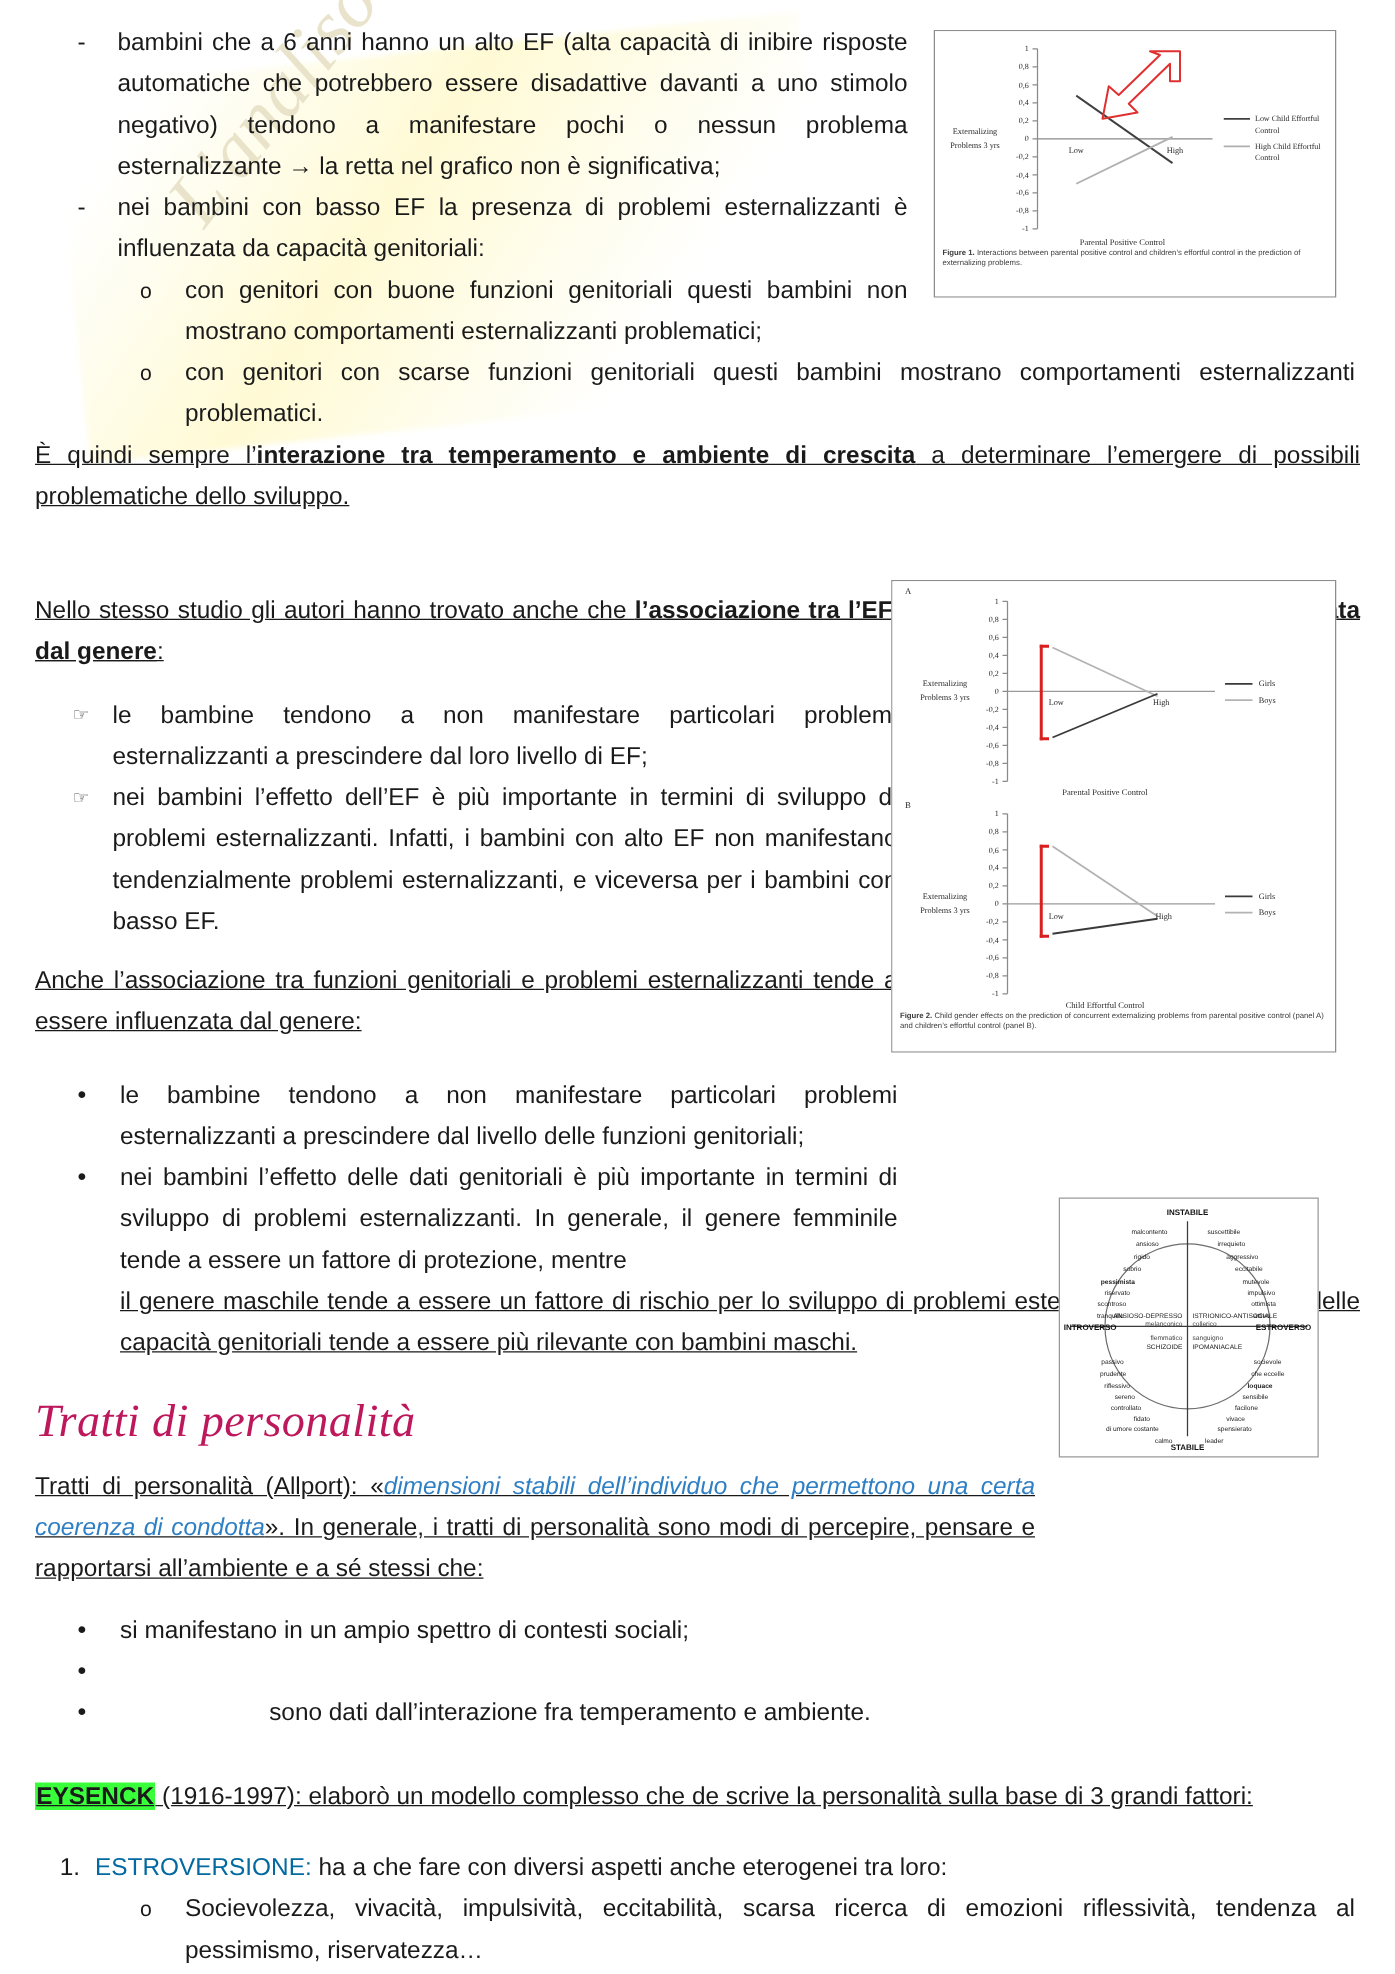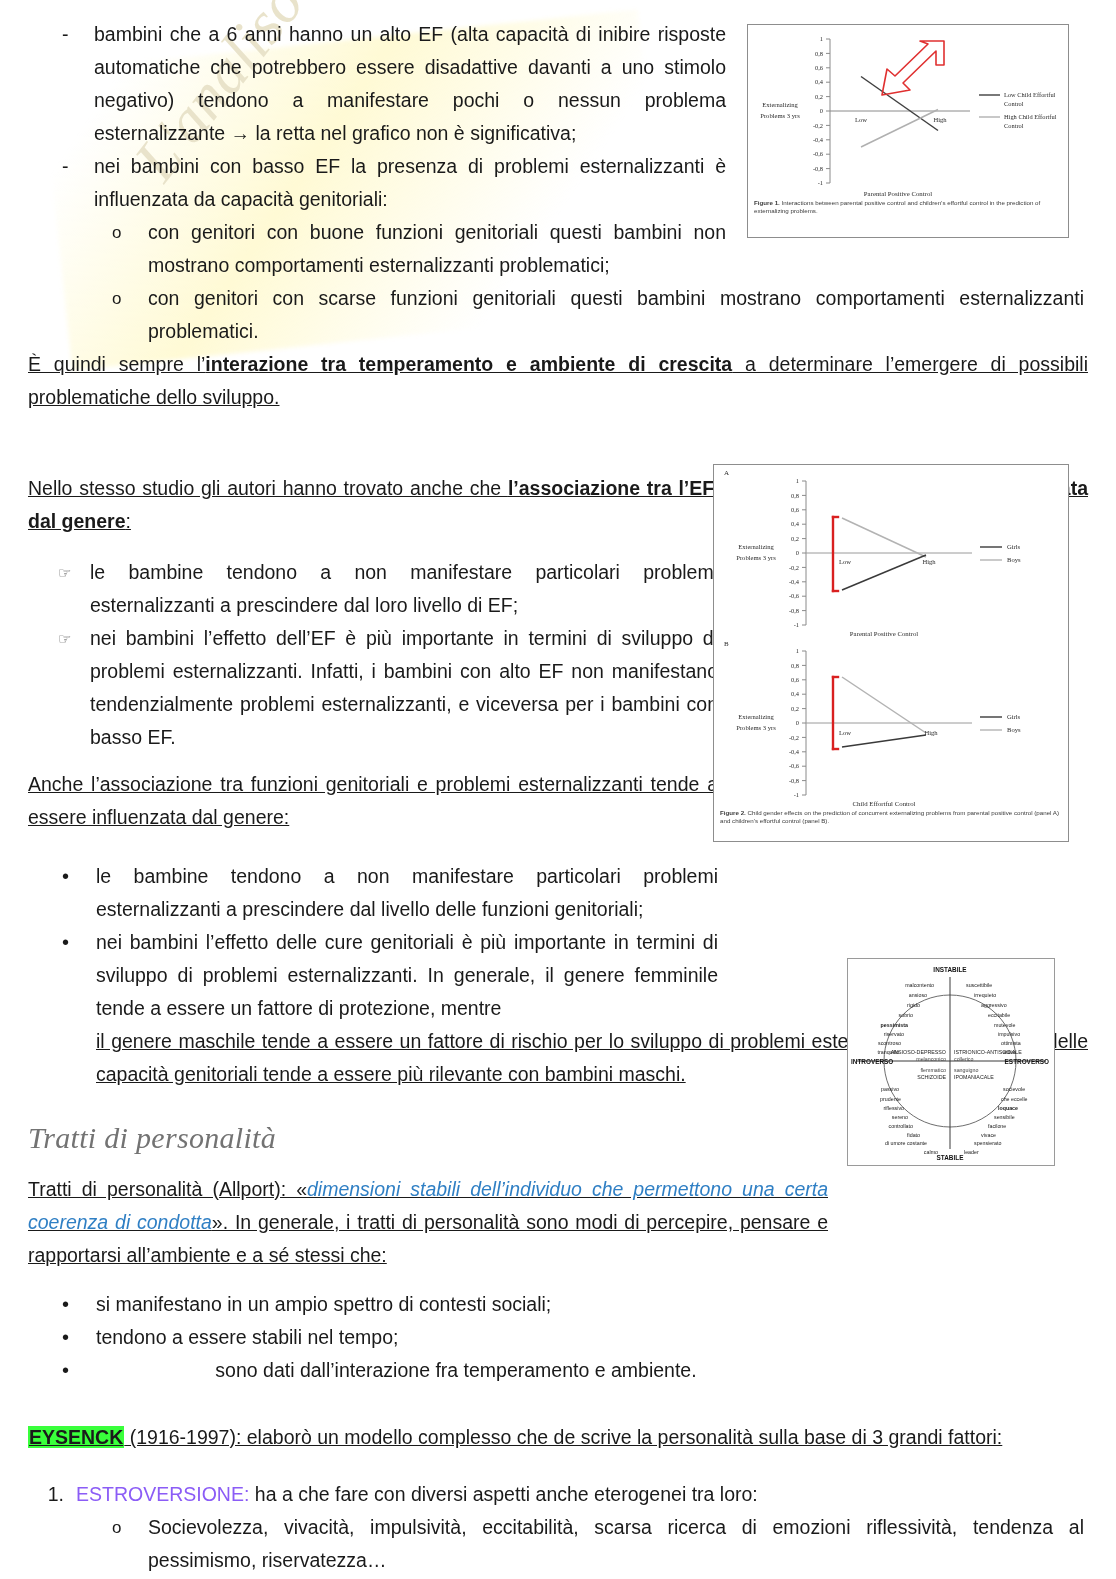--- a/index.html
+++ b/index.html
@@ -62,27 +62,27 @@
   
   .circ{flex:0 0 auto;width:36px;text-align:left;font-size:17px;line-height:33px;}
 
   
   .fig{position:absolute;z-index:3;border:1px solid #8d8d8d;background:#fff;}
 
   
   h2.section{
     font-family:"Liberation Serif", serif;
     font-style:italic;font-weight:400;
-    font-size:30px;color:#737373;
+    font-size:37px;color:#be185d;
     margin:0;padding:0;line-height:42px;
     letter-spacing:.3px;
   }
 
   .hl-green{background:#39ff3b;font-weight:700;padding:0 1px;}
-  .orange{color:#8b5cf6;}
+  .orange{color:#0369a1;}
   .blue-it{color:#2f7fc4;font-style:italic;}
 
   
   ol.num{list-style:none;margin:0;padding:0;}
   ol.num>li{display:flex;}
   .num-mk{flex:0 0 auto;width:36px;text-align:right;padding-right:12px;}
 
   
   .bull{flex:0 0 auto;width:34px;text-align:left;font-size:20px;}
 
@@ -426,21 +426,21 @@
 
     <div style="height:26px;"></div>
 
     <ul class="dash">
       <li style="padding-left:62px;padding-right:398px;">
         <span class="bull">•</span>
         <span class="li-body">le bambine tendono a non manifestare particolari problemi esternalizzanti a prescindere dal livello delle funzioni genitoriali;</span>
       </li>
       <li style="padding-left:62px;padding-right:398px;">
         <span class="bull">•</span>
-        <span class="li-body">nei bambini l’effetto delle cure genitoriali è più importante in termini di sviluppo di problemi esternalizzanti. In generale, il genere femminile tende a essere un fattore di protezione, mentre</span>
+        <span class="li-body">nei bambini l’effetto delle dati genitoriali è più importante in termini di sviluppo di problemi esternalizzanti. In generale, il genere femminile tende a essere un fattore di protezione, mentre</span>
       </li>
     </ul>
 
     <div class="body-text" style="padding:0 28px 0 96px;">il genere maschile tende a essere un fattore di rischio per lo sviluppo di problemi esternalizzanti. L’influenza delle capacità genitoriali tende a essere più rilevante con bambini maschi.</div>
 
     <div style="height:26px;"></div>
 
     <h2 class="section" style="padding:0 0 0 28px;">Tratti di personalità</h2>
 
     <div style="height:14px;"></div>
@@ -451,21 +451,20 @@
 
     <div style="height:16px;"></div>
 
     <ul class="dash">
       <li style="padding-left:62px;padding-right:300px;">
         <span class="bull">•</span>
         <span class="li-body" style="text-align:left;">si manifestano in un ampio spettro di contesti sociali;</span>
       </li>
       <li style="padding-left:62px;padding-right:300px;">
         <span class="bull">•</span>
-        <span class="li-body" style="text-align:left;">tendono a essere stabili nel tempo;</span>
       </li>
       <li style="padding-left:62px;padding-right:300px;">
         <span class="bull">•</span>
         <span class="li-body" style="text-align:center;">sono dati dall’interazione fra temperamento e ambiente.</span>
       </li>
     </ul>
 
     <div style="height:16px;"></div>
 
 

